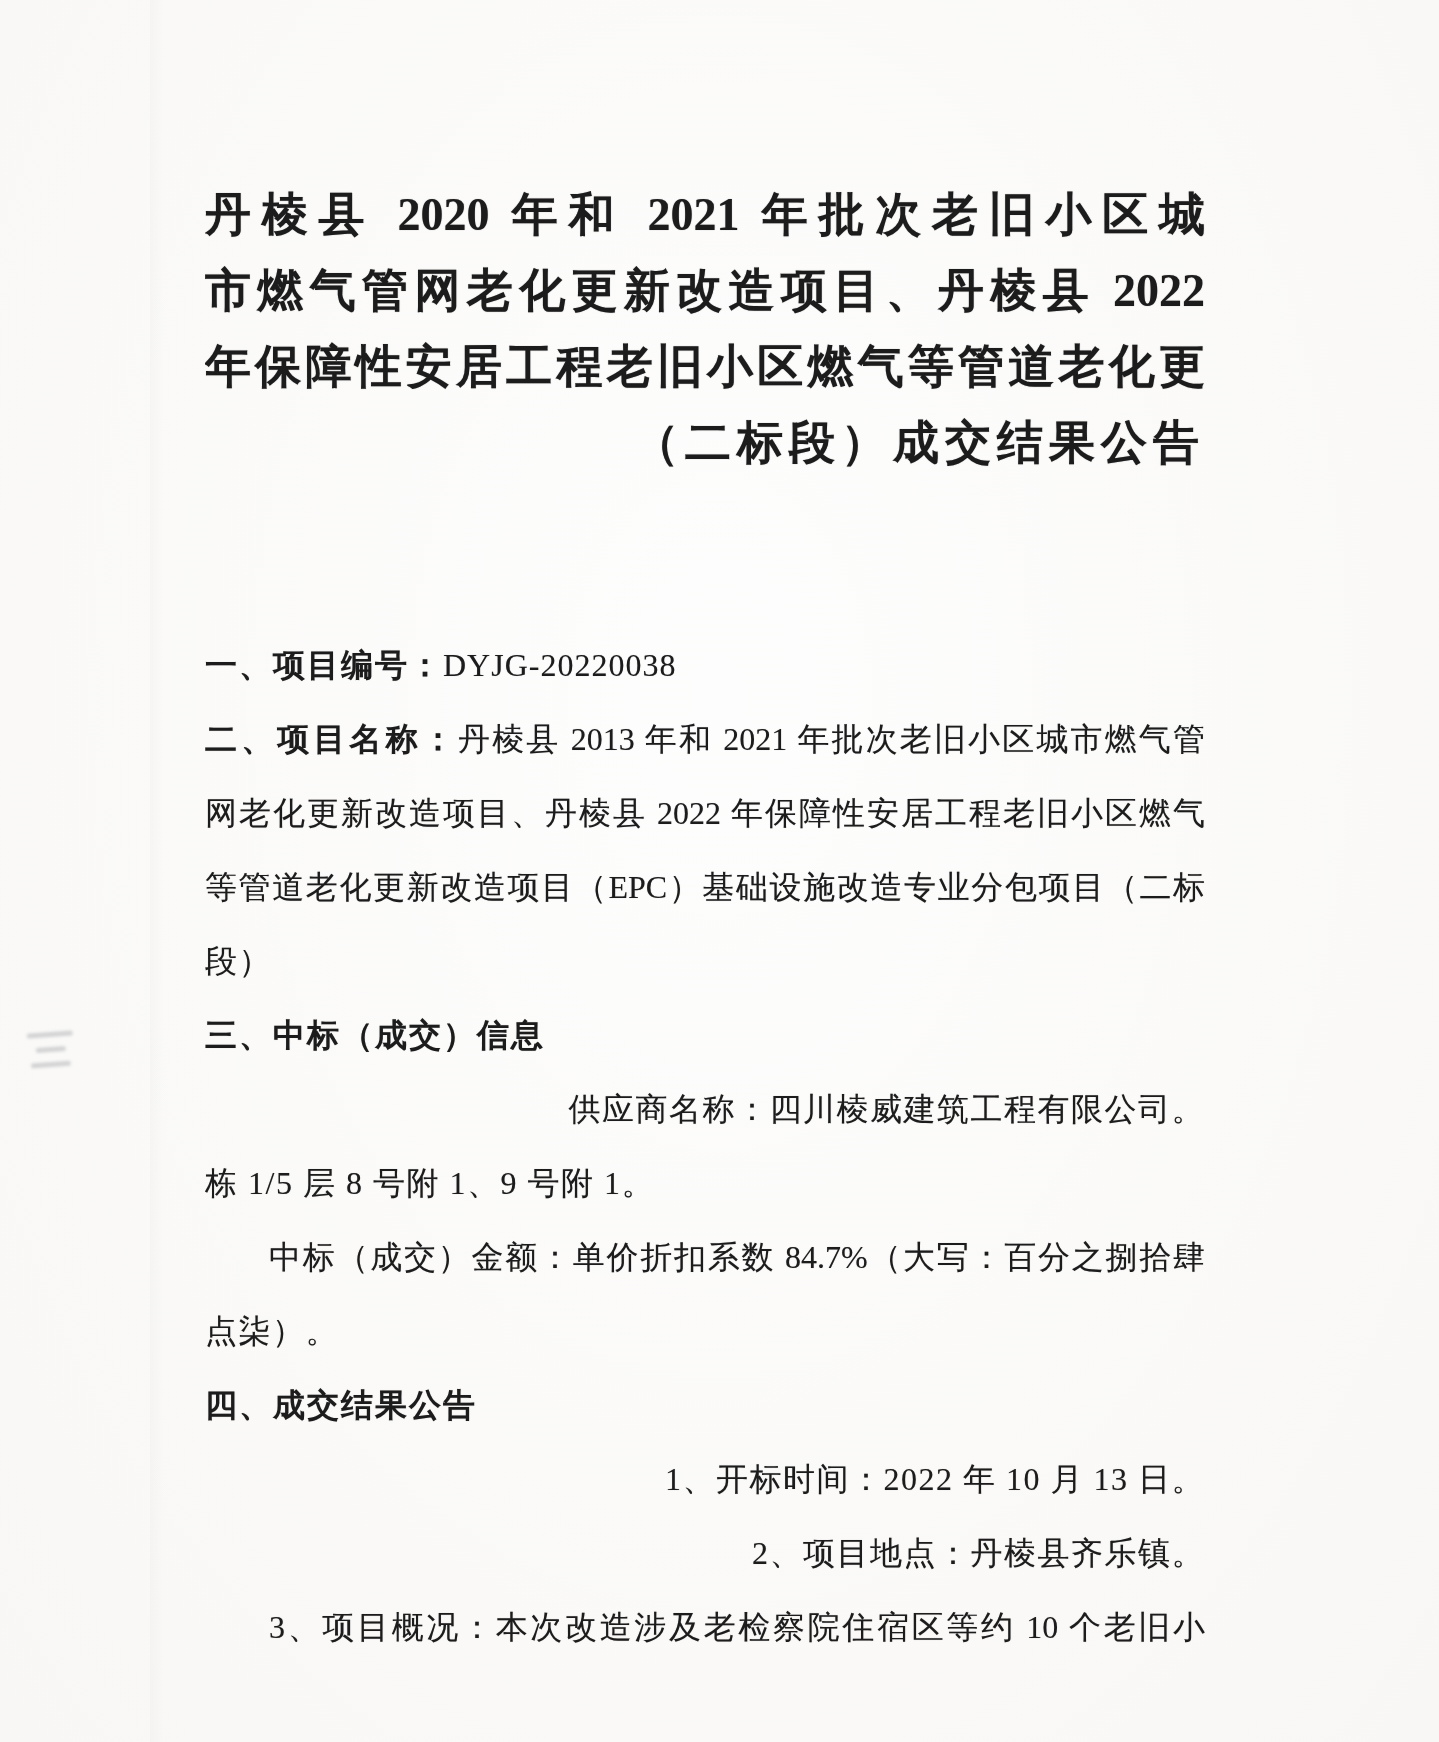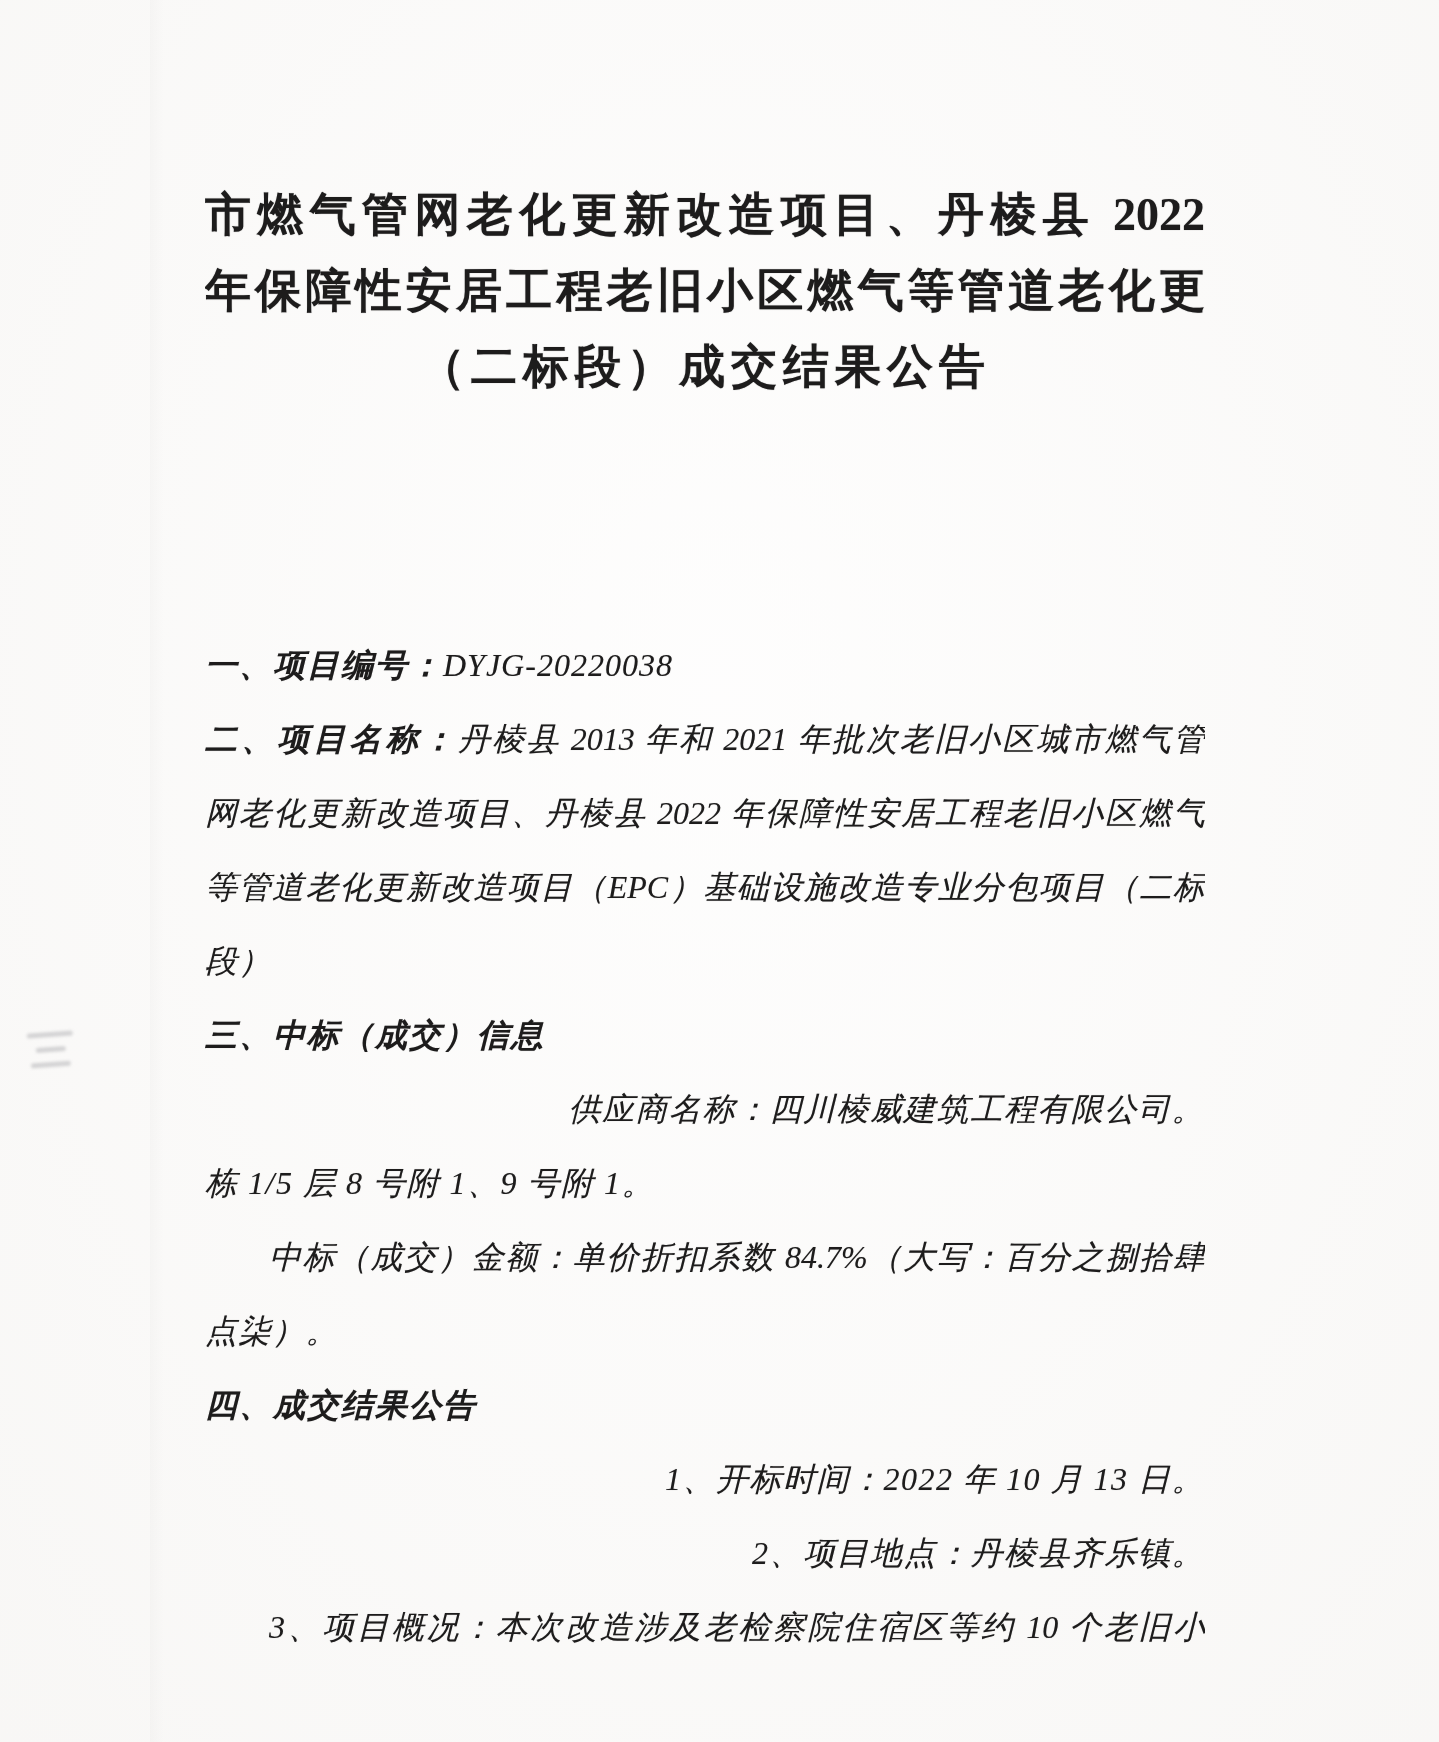--- a/index.html
+++ b/index.html
@@ -31,31 +31,30 @@
     position: absolute;
     left: 205px;
     top: 628px;
     width: 1000px;
     font-family: "Liberation Serif", "DejaVu Serif", serif;
     font-weight: 400;
     font-size: 32px;
     line-height: 74px;
     letter-spacing: 1.5px;
     text-shadow: 0 0 .8px rgba(45,45,45,.4);
-    font-style: italic;
   }
   .bline { height: 74px; overflow: hidden; }
   .indent { padding-left: 64px; text-align: right; }
   .just {
     text-align: justify;
     text-align-last: justify;
     text-justify: inter-character;
     letter-spacing: 0;
   }
-  .center { text-align: center; letter-spacing: 6px; }
+  .center { text-align: right; letter-spacing: 6px; }
   .hei {
     font-family: "Liberation Sans", "DejaVu Sans", sans-serif;
     font-weight: 700;
     letter-spacing: 2px;
   }
   .latin { letter-spacing: 1px; }
   
   .smudge {
     position: absolute;
     left: 26px;
@@ -85,20 +84,21 @@
 
   <div class="scanband"></div>
 
   <div class="smudge">
     <i></i>
       <i></i>
       <i></i>
   </div>
 
   <div class="title-block">
+    <div class="tline just">丹棱县 2020 年和 2021 年批次老旧小区城</div>
     <div class="tline just">市燃气管网老化更新改造项目、丹棱县 2022</div>
     <div class="tline just">年保障性安居工程老旧小区燃气等管道老化更</div>
     <div class="tline center">（二标段）成交结果公告</div>
   </div>
 
   <div class="body-block">
 
     <div class="bline"><span class="hei">一、项目编号：</span><span class="latin">DYJG-20220038</span></div>
 
     <div class="bline just"><span class="hei">二、项目名称：</span><span>丹棱县 2013 年和 2021 年批次老旧小区城市燃气管</span></div>

